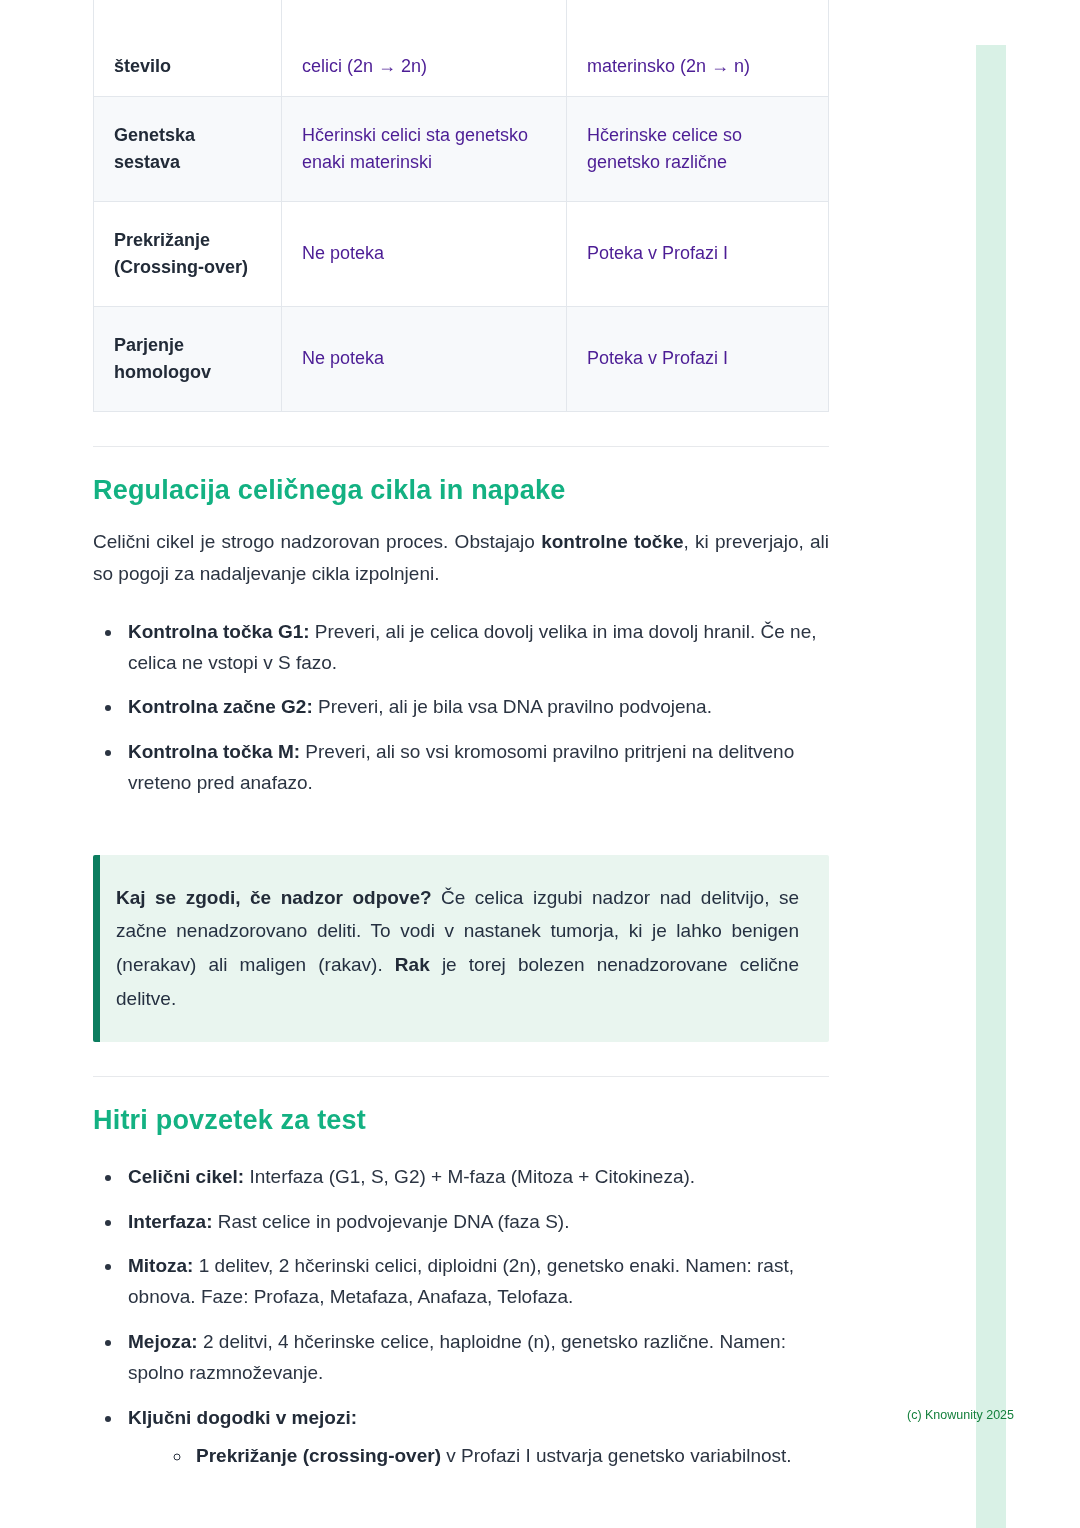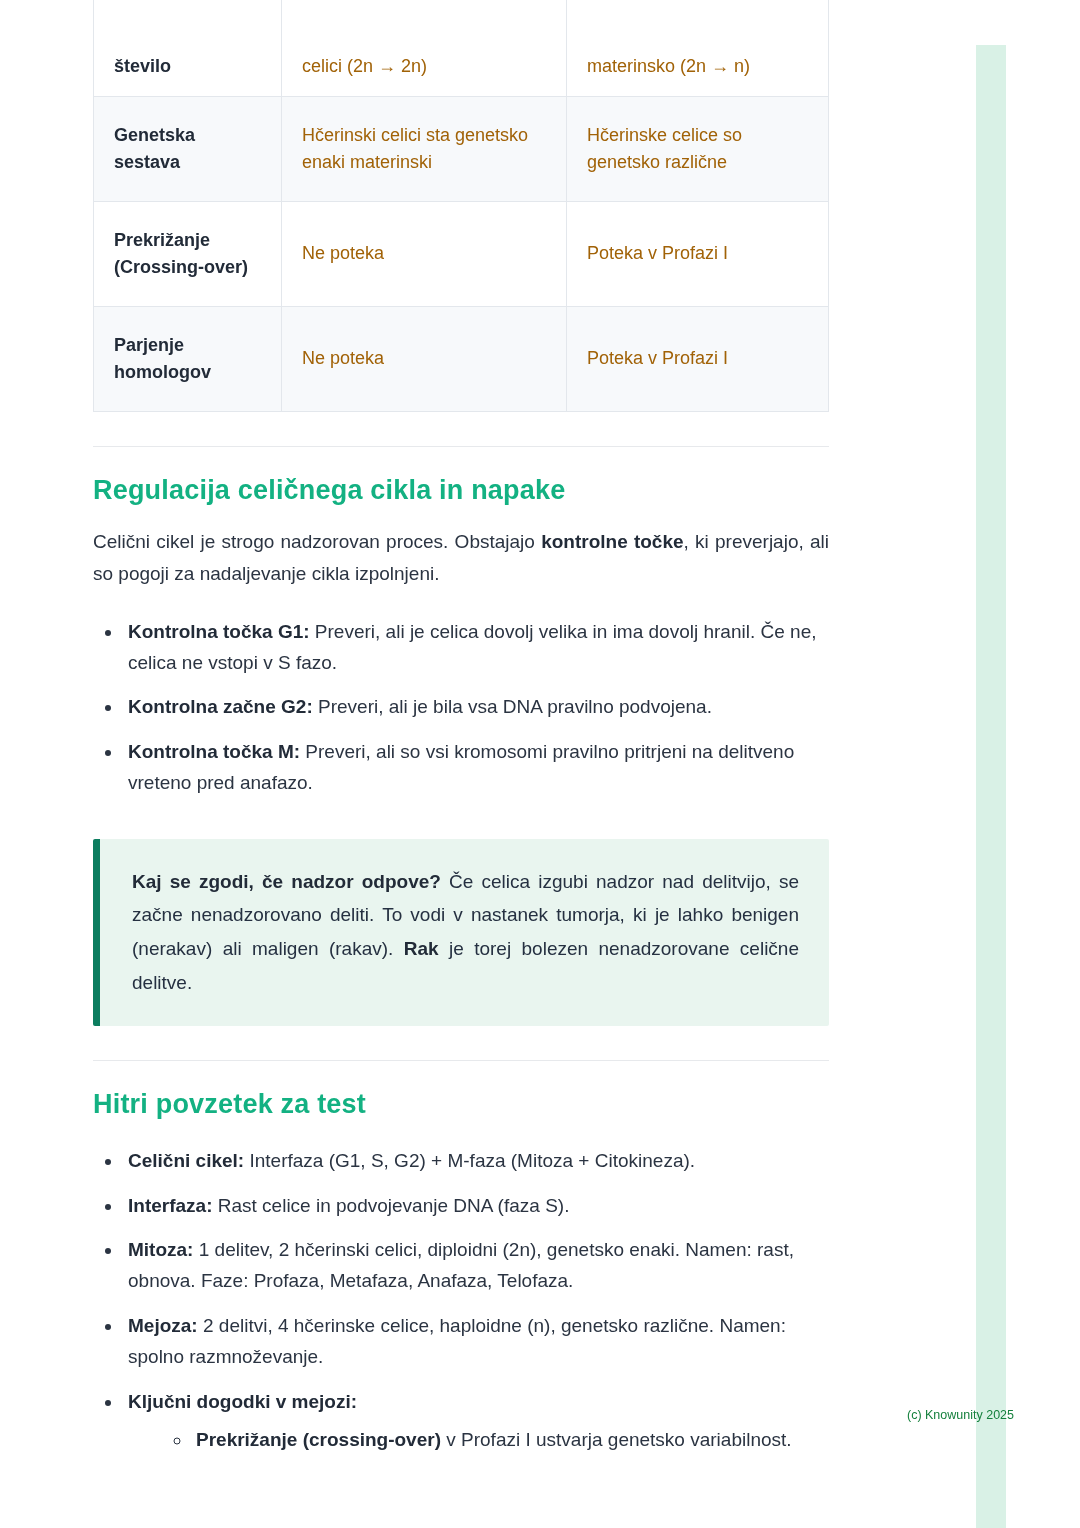--- a/index.html
+++ b/index.html
@@ -25,21 +25,21 @@
     width: 735px;
     border-collapse: collapse;
     font-size: 18px;
     table-layout: fixed;
   }
   .cmp-table td {
     border: 1px solid #e3e7ec;
     padding: 25px 20px;
     vertical-align: middle;
     line-height: 1.5;
-    color: #a16207;
+    color: #4c1d95;
     word-wrap: break-word;
   }
   .cmp-table td.label { font-weight: bold; color: #222b38; }
   .cmp-table tr:nth-child(even) td { background: #f7f9fb; }
   .cmp-table tr.partial td {
     border-top: 0;
     height: 96px;
     vertical-align: bottom;
     padding-bottom: 16px;
     box-sizing: border-box;
@@ -82,25 +82,25 @@
   }
   ul.sub {
     list-style: circle;
     margin: 8px 0 0 0;
     padding-left: 32px;
   }
   ul.sub > li { padding-left: 4px; margin-left: 32px; }
 
   
   .callout {
-    margin-top: 40px;
+    margin-top: 56px;
     background: var(--callout-bg, #e9f5ef);
     border-left: 7px solid var(--callout-border, #0c7d5f);
     border-radius: 2px;
-    padding: 26px 30px 26px 32px;
+    padding: 26px 30px 26px 16px;
     font-size: 19px;
     line-height: 1.78;
     text-align: justify;
     color: #253041;
   }
 
   
   .footer {
     position: absolute;
     top: 1408px; right: 66px;

